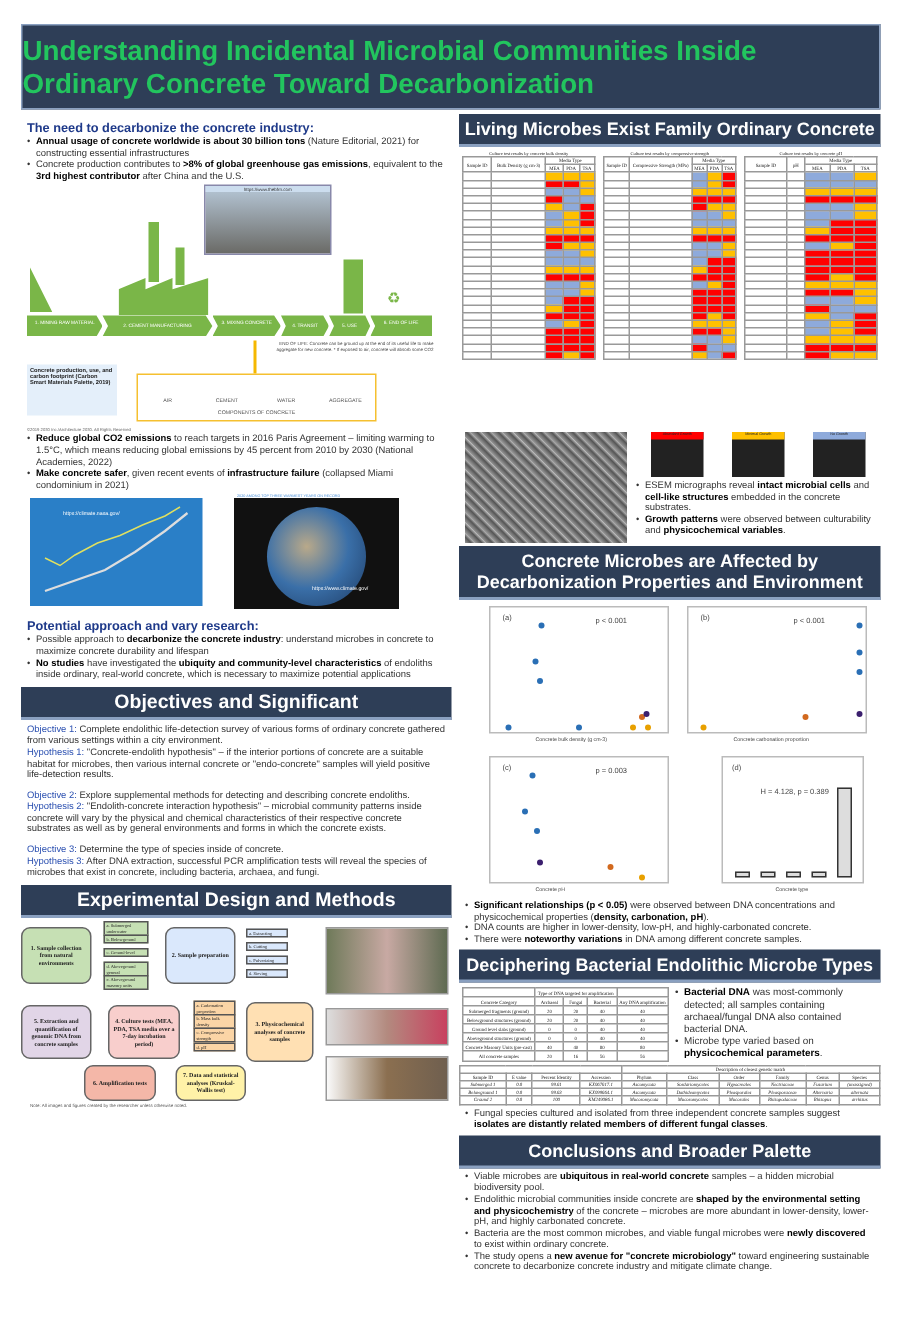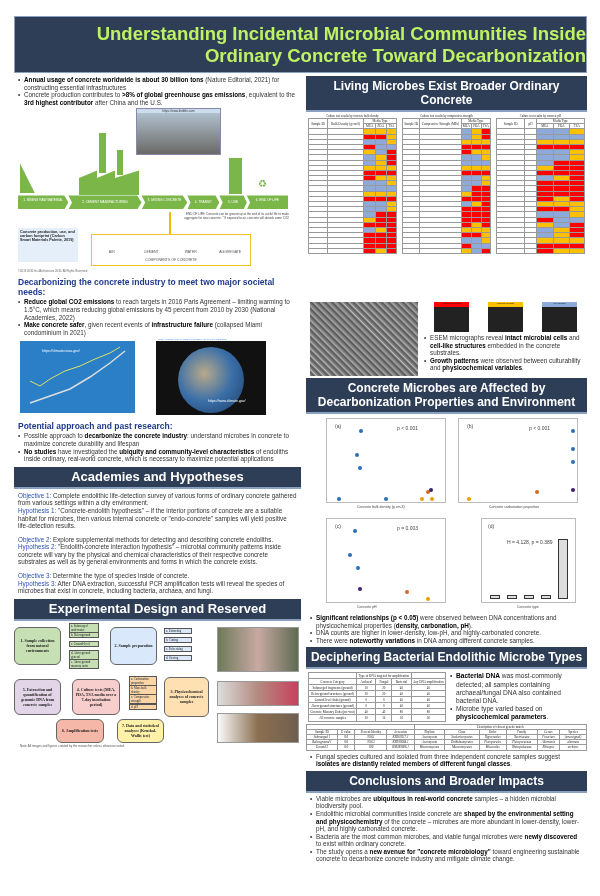--- a/index.html
+++ b/index.html
@@ -1,17 +1,17 @@
 <!DOCTYPE html>
 <html><head>
 <meta charset="utf-8">
 <style>
 *{box-sizing:border-box;margin:0;padding:0}
 body{width:600px;height:896px;background:#fff;font-family:"Liberation Sans",sans-serif;color:#222;position:relative;overflow:hidden}
-.title{position:absolute;left:14px;top:16px;width:573px;height:57px;background:#2e3e57;color:#bef264;font-weight:bold;font-size:18.5px;text-align:right;line-height:22px;padding-top:6px;border:1px solid #8aa0c0}
+.title{position:absolute;left:14px;top:16px;width:573px;height:57px;background:#2e3e57;color:#22c55e;font-weight:bold;font-size:18.5px;text-align:left;line-height:22px;padding-top:6px;border:1px solid #8aa0c0}
 .col{position:absolute;top:76px}
 .left{left:14px;width:287px}
 .right{left:306px;width:281px}
 .hdr{background:#2e3e57;color:#fff;font-weight:bold;text-align:center;border-bottom:2px solid #8aa0c0}
 .h2{font-size:13px;line-height:14px;padding:3px 2px}
 .sub{color:#1f3a8a;font-weight:bold;font-size:8.5px;margin:4px 4px 1px}
 ul{list-style:none;margin:0 4px}
 li{font-size:6.3px;line-height:7.6px;padding-left:6px;position:relative;color:#333}
 li:before{content:"•";position:absolute;left:0}
 b{color:#000}
@@ -28,20 +28,21 @@
 .flow{position:absolute;border:1.5px solid #666;border-radius:6px;font-family:"Liberation Serif",serif;font-size:4px;font-weight:bold;text-align:center;display:flex;align-items:center;justify-content:center;padding:2px}
 .small{position:absolute;font-family:"Liberation Serif",serif;font-size:3px;border:0.5px solid #555;padding:0 1px}
 .photo{position:absolute;border:1px solid #999}
 </style>
 </head>
 <body>
 
 <div class="title">Understanding Incidental Microbial Communities Inside Ordinary Concrete Toward Decarbonization</div>
 
 <div class="col left">
+ <div class="sub">The need to decarbonize the concrete industry:</div>
  <ul>
   <li><b>Annual usage of concrete worldwide is about 30 billion tons</b><span> (Nature Editorial, 2021) for constructing essential infrastructures</span></li>
   <li><span>Concrete production contributes to </span><b>&gt;8% of global greenhouse gas emissions</b><span>, equivalent to the </span><b>3rd highest contributor</b><span> after China and the U.S.</span></li>
  </ul>
  <div style="position:relative;height:160px;margin-top:2px">
   <div style="position:absolute;left:122px;top:0;width:85px;height:47px;background:linear-gradient(#b7c8d8,#6a6a66);border:1px solid #88a">
         <span style="font-size:3px;color:#333;display:block;text-align:center;background:#cde">https://www.thebfrn.com</span>
       </div>
   <div class="green" style="position:absolute;left:85px;top:25px;width:7px;height:40px"></div>
   <div class="green" style="position:absolute;left:103px;top:42px;width:6px;height:25px"></div>
@@ -62,56 +63,55 @@
   <div style="position:absolute;left:4px;top:120px;width:60px;height:34px;background:#e4effa;font-size:3.8px;font-weight:bold;padding:2px">Concrete production, use, and carbon footprint (Carbon Smart Materials Palette, 2019)</div>
   <div style="position:absolute;left:77px;top:126px;width:160px;height:32px;border:1.5px solid #f5c030;display:flex;flex-wrap:wrap">
    <div style="flex:1;font-size:3.5px;text-align:center;padding-top:15px;color:#555">AIR</div>
    <div style="flex:1;font-size:3.5px;text-align:center;padding-top:15px;color:#555">CEMENT</div>
    <div style="flex:1;font-size:3.5px;text-align:center;padding-top:15px;color:#555">WATER</div>
    <div style="flex:1;font-size:3.5px;text-align:center;padding-top:15px;color:#555">AGGREGATE</div>
    <div style="width:100%;font-size:3.5px;text-align:center;color:#555">COMPONENTS OF CONCRETE</div>
   </div>
  </div>
  <div style="font-size:2.8px;color:#666;margin:1px 4px">©2019 2030 Inc./Architecture 2030. All Rights Reserved</div>
- <div class="sub">Decarbonizing the concrete industry to meet two major societal needs:</div>
  <ul>
   <li><b>Reduce global CO2 emissions</b><span> to reach targets in 2016 Paris Agreement – limiting warming to 1.5°C, which means reducing global emissions by 45 percent from 2010 by 2030 (National Academies, 2022)</span></li>
   <li><b>Make concrete safer</b><span>, given recent events of </span><b>infrastructure failure</b><span> (collapsed Miami condominium in 2021)</span></li>
  </ul>
  <div style="position:relative;height:78px;margin-top:3px">
   <div style="position:absolute;left:6px;top:2px;width:115px;height:72px;background:#2a7fc7">
         <span style="font-size:3.5px;color:#fff;position:absolute;left:22px;top:8px">https://climate.nasa.gov/</span>
         <svg width="115" height="72" style="position:absolute;left:0;top:0">
           <polyline points="10,62 30,55 50,48 70,36 90,22 105,10" fill="none" stroke="#ddd" stroke-width="1.5"></polyline>
           <polyline points="10,40 20,45 30,38 45,30 60,25 75,18 90,12 100,6" fill="none" stroke="#e0e060" stroke-width="1"></polyline>
         </svg>
       </div>
   <div style="position:absolute;left:142px;top:2px;width:110px;height:74px;background:#111">
         <span style="font-size:2.5px;color:#4a8fd8;position:absolute;left:2px;top:-3px">2020 AMONG TOP THREE WARMEST YEARS ON RECORD</span>
         <div style="position:absolute;left:22px;top:6px;width:66px;height:66px;border-radius:50%;background:radial-gradient(circle at 40% 40%,#b9a98a,#3a6fa8 50%,#1d3b64)"></div>
         <span style="font-size:3.5px;color:#fff;position:absolute;left:52px;top:58px">https://www.climate.gov/</span>
       </div>
  </div>
- <div class="sub">Potential approach and past research:</div>
+ <div class="sub">Potential approach and vary research:</div>
  <ul>
   <li><span>Possible approach to </span><b>decarbonize the concrete industry</b><span>: understand microbes in concrete to maximize concrete durability and lifespan</span></li>
   <li><b>No studies</b><span> have investigated the </span><b>ubiquity and community-level characteristics</b><span> of endoliths inside ordinary, real-world concrete, which is necessary to maximize potential applications</span></li>
  </ul>
 
- <div class="hdr h2" style="margin-top:4px">Academies and Hypotheses</div>
+ <div class="hdr h2" style="margin-top:4px">Objectives and Significant</div>
  <div style="margin-top:3px">
   <div class="p"><span class="blue">Objective 1:</span><span> Complete endolithic life-detection survey of various forms of ordinary concrete gathered from various settings within a city environment.</span></div>
   <div class="p"><span class="blue">Hypothesis 1:</span><span> "Concrete-endolith hypothesis" – if the interior portions of concrete are a suitable habitat for microbes, then various internal concrete or "endo-concrete" samples will yield positive life-detection results.</span></div>
   <div class="p" style="margin-top:6px"><span class="blue">Objective 2:</span><span> Explore supplemental methods for detecting and describing concrete endoliths.</span></div>
   <div class="p"><span class="blue">Hypothesis 2:</span><span> "Endolith-concrete interaction hypothesis" – microbial community patterns inside concrete will vary by the physical and chemical characteristics of their respective concrete substrates as well as by general environments and forms in which the concrete exists.</span></div>
   <div class="p" style="margin-top:6px"><span class="blue">Objective 3:</span><span> Determine the type of species inside of concrete.</span></div>
   <div class="p"><span class="blue">Hypothesis 3:</span><span> After DNA extraction, successful PCR amplification tests will reveal the species of microbes that exist in concrete, including bacteria, archaea, and fungi.</span></div>
  </div>
 
- <div class="hdr h2" style="margin-top:4px">Experimental Design and Reserved</div>
+ <div class="hdr h2" style="margin-top:4px">Experimental Design and Methods</div>
  <div style="position:relative;height:122px">
   <div class="flow" style="left:0;top:6px;width:47px;height:38px;background:#c6e0b4">1. Sample collection from natural environments</div>
   <div class="small" style="left:55px;top:2px;width:30px;background:#c6e0b4">a. Submerged underwater</div>
   <div class="small" style="left:55px;top:11px;width:30px;background:#c6e0b4">b. Belowground</div>
   <div class="small" style="left:55px;top:20px;width:30px;background:#c6e0b4">c. Ground-level</div>
   <div class="small" style="left:55px;top:29px;width:30px;background:#c6e0b4">d. Aboveground general</div>
   <div class="small" style="left:55px;top:38px;width:30px;background:#c6e0b4">e. Aboveground masonry units</div>
   <div class="flow" style="left:96px;top:6px;width:47px;height:38px;background:#dae8fc">2. Sample preparation</div>
   <div class="small" style="left:150px;top:7px;width:28px;background:#dae8fc">a. Extracting</div>
   <div class="small" style="left:150px;top:16px;width:28px;background:#dae8fc">b. Cutting</div>
@@ -127,21 +127,21 @@
   <div class="flow" style="left:42px;top:98px;width:48px;height:24px;background:#f4b7a8">6. Amplification tests</div>
   <div class="flow" style="left:103px;top:98px;width:47px;height:24px;background:#fff2a8">7. Data and statistical analyses (Kruskal-Wallis test)</div>
   <div class="photo" style="left:203px;top:6px;width:82px;height:45px;background:linear-gradient(90deg,#6f7a5a,#c8a9a3,#5f6b52)"></div>
   <div class="photo" style="left:203px;top:60px;width:82px;height:25px;background:linear-gradient(90deg,#ddd,#b38a7f,#c8415f)"></div>
   <div class="photo" style="left:203px;top:92px;width:82px;height:30px;background:linear-gradient(90deg,#fafafa,#8b6f50,#6f5f4f)"></div>
  </div>
  <div style="font-size:3px;color:#555;margin:1px 6px">Note: All images and figures created by the researcher unless otherwise noted.</div>
 </div>
 
 <div class="col right">
- <div class="hdr" style="font-size:12px;padding:3px 1px">Living Microbes Exist Broader Ordinary Concrete</div>
+ <div class="hdr" style="font-size:12px;padding:3px 1px">Living Microbes Exist Family Ordinary Concrete</div>
  <div style="position:relative;height:190px">
   <div class="ctbl" style="left:2px;top:2px">
    <div style="font-size:3px;text-align:center;font-family:'Liberation Serif',serif">Culture test results by concrete bulk density</div>
    <table class="tbl" id="t0">
           <tbody>
             <tr>
               <td rowspan="2">Sample ID</td>
               <td rowspan="2">Bulk Density (g cm-3)</td>
               <td colspan="3">Media Type</td>
             </tr>
@@ -882,20 +882,20 @@
           <td style="font-style:italic">Rhizopodaceae</td>
           <td style="font-style:italic">Rhizopus</td>
           <td style="font-style:italic">arrhizus</td>
         </tr>
       </tbody>
     </table>
  <ul style="margin-top:2px">
   <li><span>Fungal species cultured and isolated from three independent concrete samples suggest </span><b>isolates are distantly related members of different fungal classes</b><span>.</span></li>
  </ul>
 
- <div class="hdr" style="font-size:12px;padding:3px 1px;margin-top:3px">Conclusions and Broader Impacts</div>
+ <div class="hdr" style="font-size:12px;padding:3px 1px;margin-top:3px">Conclusions and Broader Palette</div>
  <ul style="margin-top:2px">
   <li><span>Viable microbes are </span><b>ubiquitous in real-world concrete</b><span> samples – a hidden microbial biodiversity pool.</span></li>
   <li><span>Endolithic microbial communities inside concrete are </span><b>shaped by the environmental setting and physicochemistry</b><span> of the concrete – microbes are more abundant in lower-density, lower-pH, and highly carbonated concrete.</span></li>
   <li><span>Bacteria are the most common microbes, and viable fungal microbes were </span><b>newly discovered</b><span> to exist within ordinary concrete.</span></li>
   <li><span>The study opens a </span><b>new avenue for "concrete microbiology"</b><span> toward engineering sustainable concrete to decarbonize concrete industry and mitigate climate change.</span></li>
  </ul>
 </div>
 
 </body></html>

